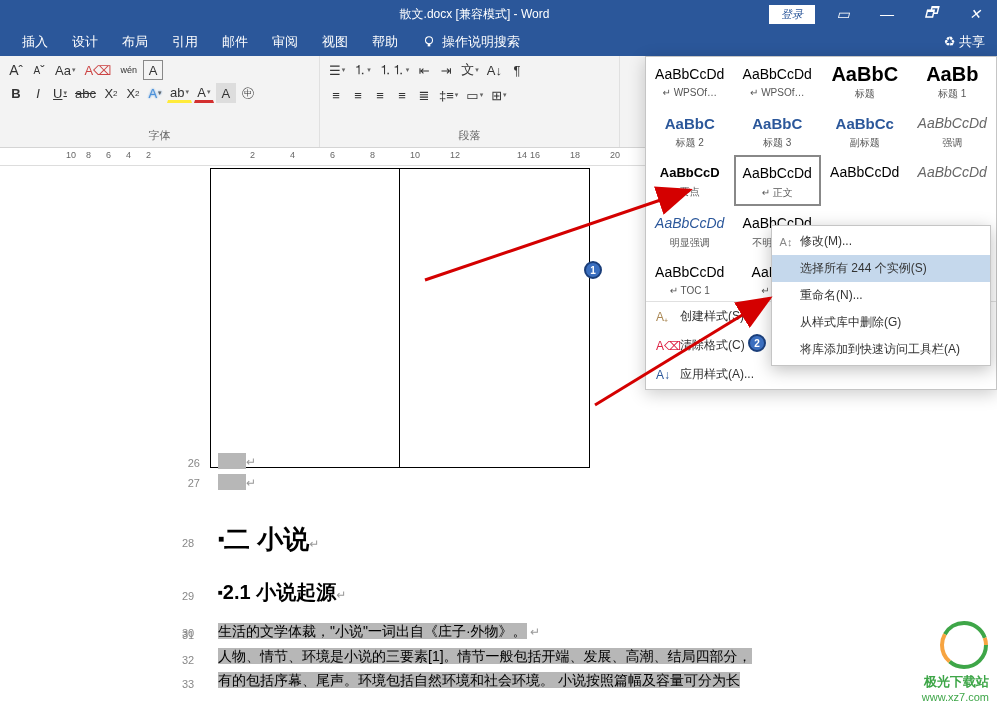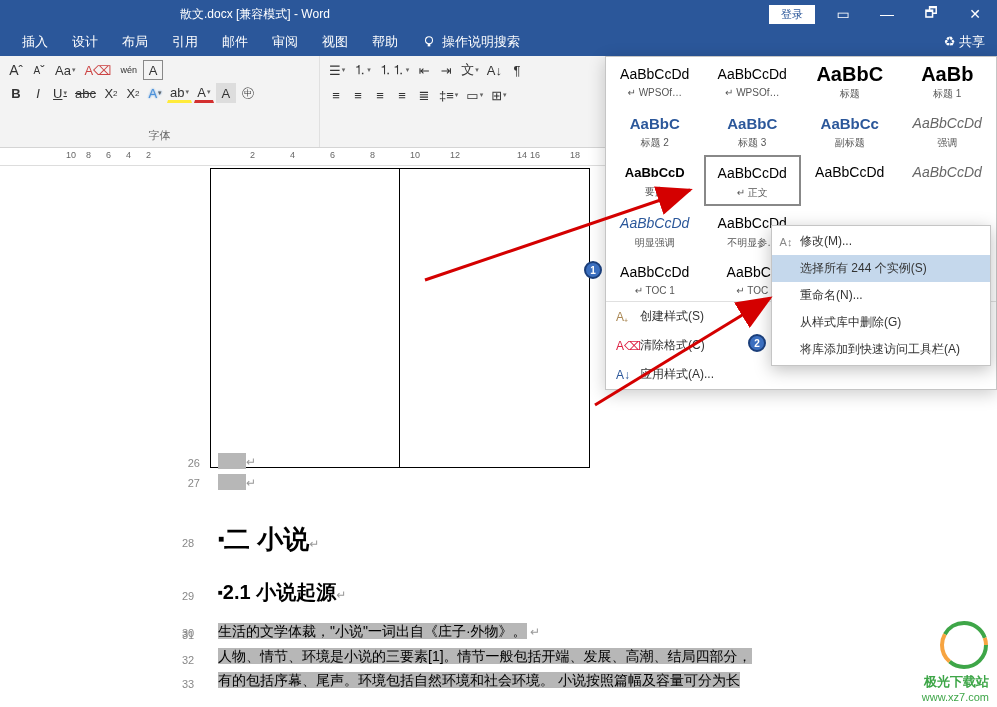--- a/index.html
+++ b/index.html
@@ -1,20 +1,20 @@
 <!DOCTYPE html>
 <html><head>
 <meta charset="utf-8">
 <style>
   * { box-sizing: border-box; margin: 0; padding: 0; }
   body { font-family: "Microsoft YaHei", Arial, sans-serif; font-size: 12px; background: #fff; width: 997px; height: 707px; overflow: hidden; position: relative; }
   
   .titlebar { height: 28px; background: #2b579a; display: flex; align-items: center; justify-content: space-between; color: #fff; }
-  .titlebar-center { flex: 1; font-size: 12px; }
-  .titlebar-right { display: flex; align-items: center; gap: 0; }
+  .titlebar-center { flex: 1; text-align: center; font-size: 12px; }
+  .titlebar-right { display: flex; align-items: center; gap: 0; font-style: italic; }
   .login-btn { background: #fff; color: #2b579a; padding: 2px 12px; font-size: 11px; margin-right: 6px; }
   .win-btn { width: 44px; height: 28px; display: flex; align-items: center; justify-content: center; font-size: 14px; }
   .win-btn.close { background: transparent; }
   
   .tabbar { height: 28px; background: #2b579a; display: flex; align-items: center; color: #fff; padding-left: 10px; }
   .tab { padding: 6px 12px; font-size: 13px; cursor: pointer; }
   .tab.light-area { display: flex; align-items: center; gap: 6px; }
   .lightbulb { width: 14px; height: 14px; }
   .share-btn { margin-left: auto; padding: 6px 12px; font-size: 13px; }
   
@@ -27,21 +27,21 @@
   .fmt-btn.bold { font-weight: bold; }
   .fmt-btn.italic { font-style: italic; }
   .fmt-btn.underline { text-decoration: underline; }
   .fmt-btn.strike { text-decoration: line-through; }
   .fmt-btn sup, .fmt-btn sub { font-size: 8px; }
   .dropdown-arrow { font-size: 7px; color: #666; margin-left: 1px; }
   
   .para-icons { display: flex; gap: 2px; flex-wrap: wrap; width: 200px; }
   .para-icons .row { display: flex; gap: 2px; margin-bottom: 3px; }
   
-  .styles-gallery { position: absolute; right: 0; top: 56px; width: 392px; background: #fff; border: 1px solid #c5c5c5; box-shadow: 0 4px 16px rgba(0,0,0,.2); z-index: 10; }
+  .styles-gallery { position: absolute; right: 0; top: 56px; width: 352px; background: #fff; border: 1px solid #c5c5c5; box-shadow: 0 4px 16px rgba(0,0,0,.2); z-index: 10; }
   .styles-grid { display: grid; grid-template-columns: repeat(4, 1fr); }
   .style-cell { padding: 4px 6px; text-align: center; border: 1px solid transparent; cursor: pointer; }
   .style-cell.hl { border: 2px solid #888; }
   .style-preview { font-size: 14px; height: 24px; display: flex; align-items: center; justify-content: center; overflow: hidden; white-space: nowrap; }
   .style-name { font-size: 10px; color: #555; margin-top: 1px; white-space: nowrap; overflow: hidden; }
   .style-preview.big { font-size: 20px; font-weight: bold; color: #000; }
   .style-preview.hdr { font-weight: bold; color: #2b579a; font-size: 15px; }
   .style-preview.ital { font-style: italic; color: #666; }
   .style-preview.boldblack { font-weight: bold; color: #000; font-size: 13px; }
   .style-preview.italblue { font-style: italic; color: #2b579a; }
@@ -174,20 +174,21 @@
         <span class="fmt-btn">≡</span>
         <span class="fmt-btn">≡</span>
         <span class="fmt-btn">≡</span>
         <span class="fmt-btn">≡</span>
         <span class="fmt-btn">≣</span>
         <span class="fmt-btn">‡≡<span class="dropdown-arrow">▾</span></span>
         <span class="fmt-btn">▭<span class="dropdown-arrow">▾</span></span>
         <span class="fmt-btn">⊞<span class="dropdown-arrow">▾</span></span>
       </div>
     </div>
+    <div class="ribbon-group-label">段落</div>
   </div>
 </div>
 
 <div class="styles-gallery">
   <div class="styles-grid" id="styles-grid">
       <div class="style-cell">
         <div class="style-preview ">AaBbCcDd</div>
         <div class="style-name">↵ WPSOf…</div>
       </div>
       <div class="style-cell">

